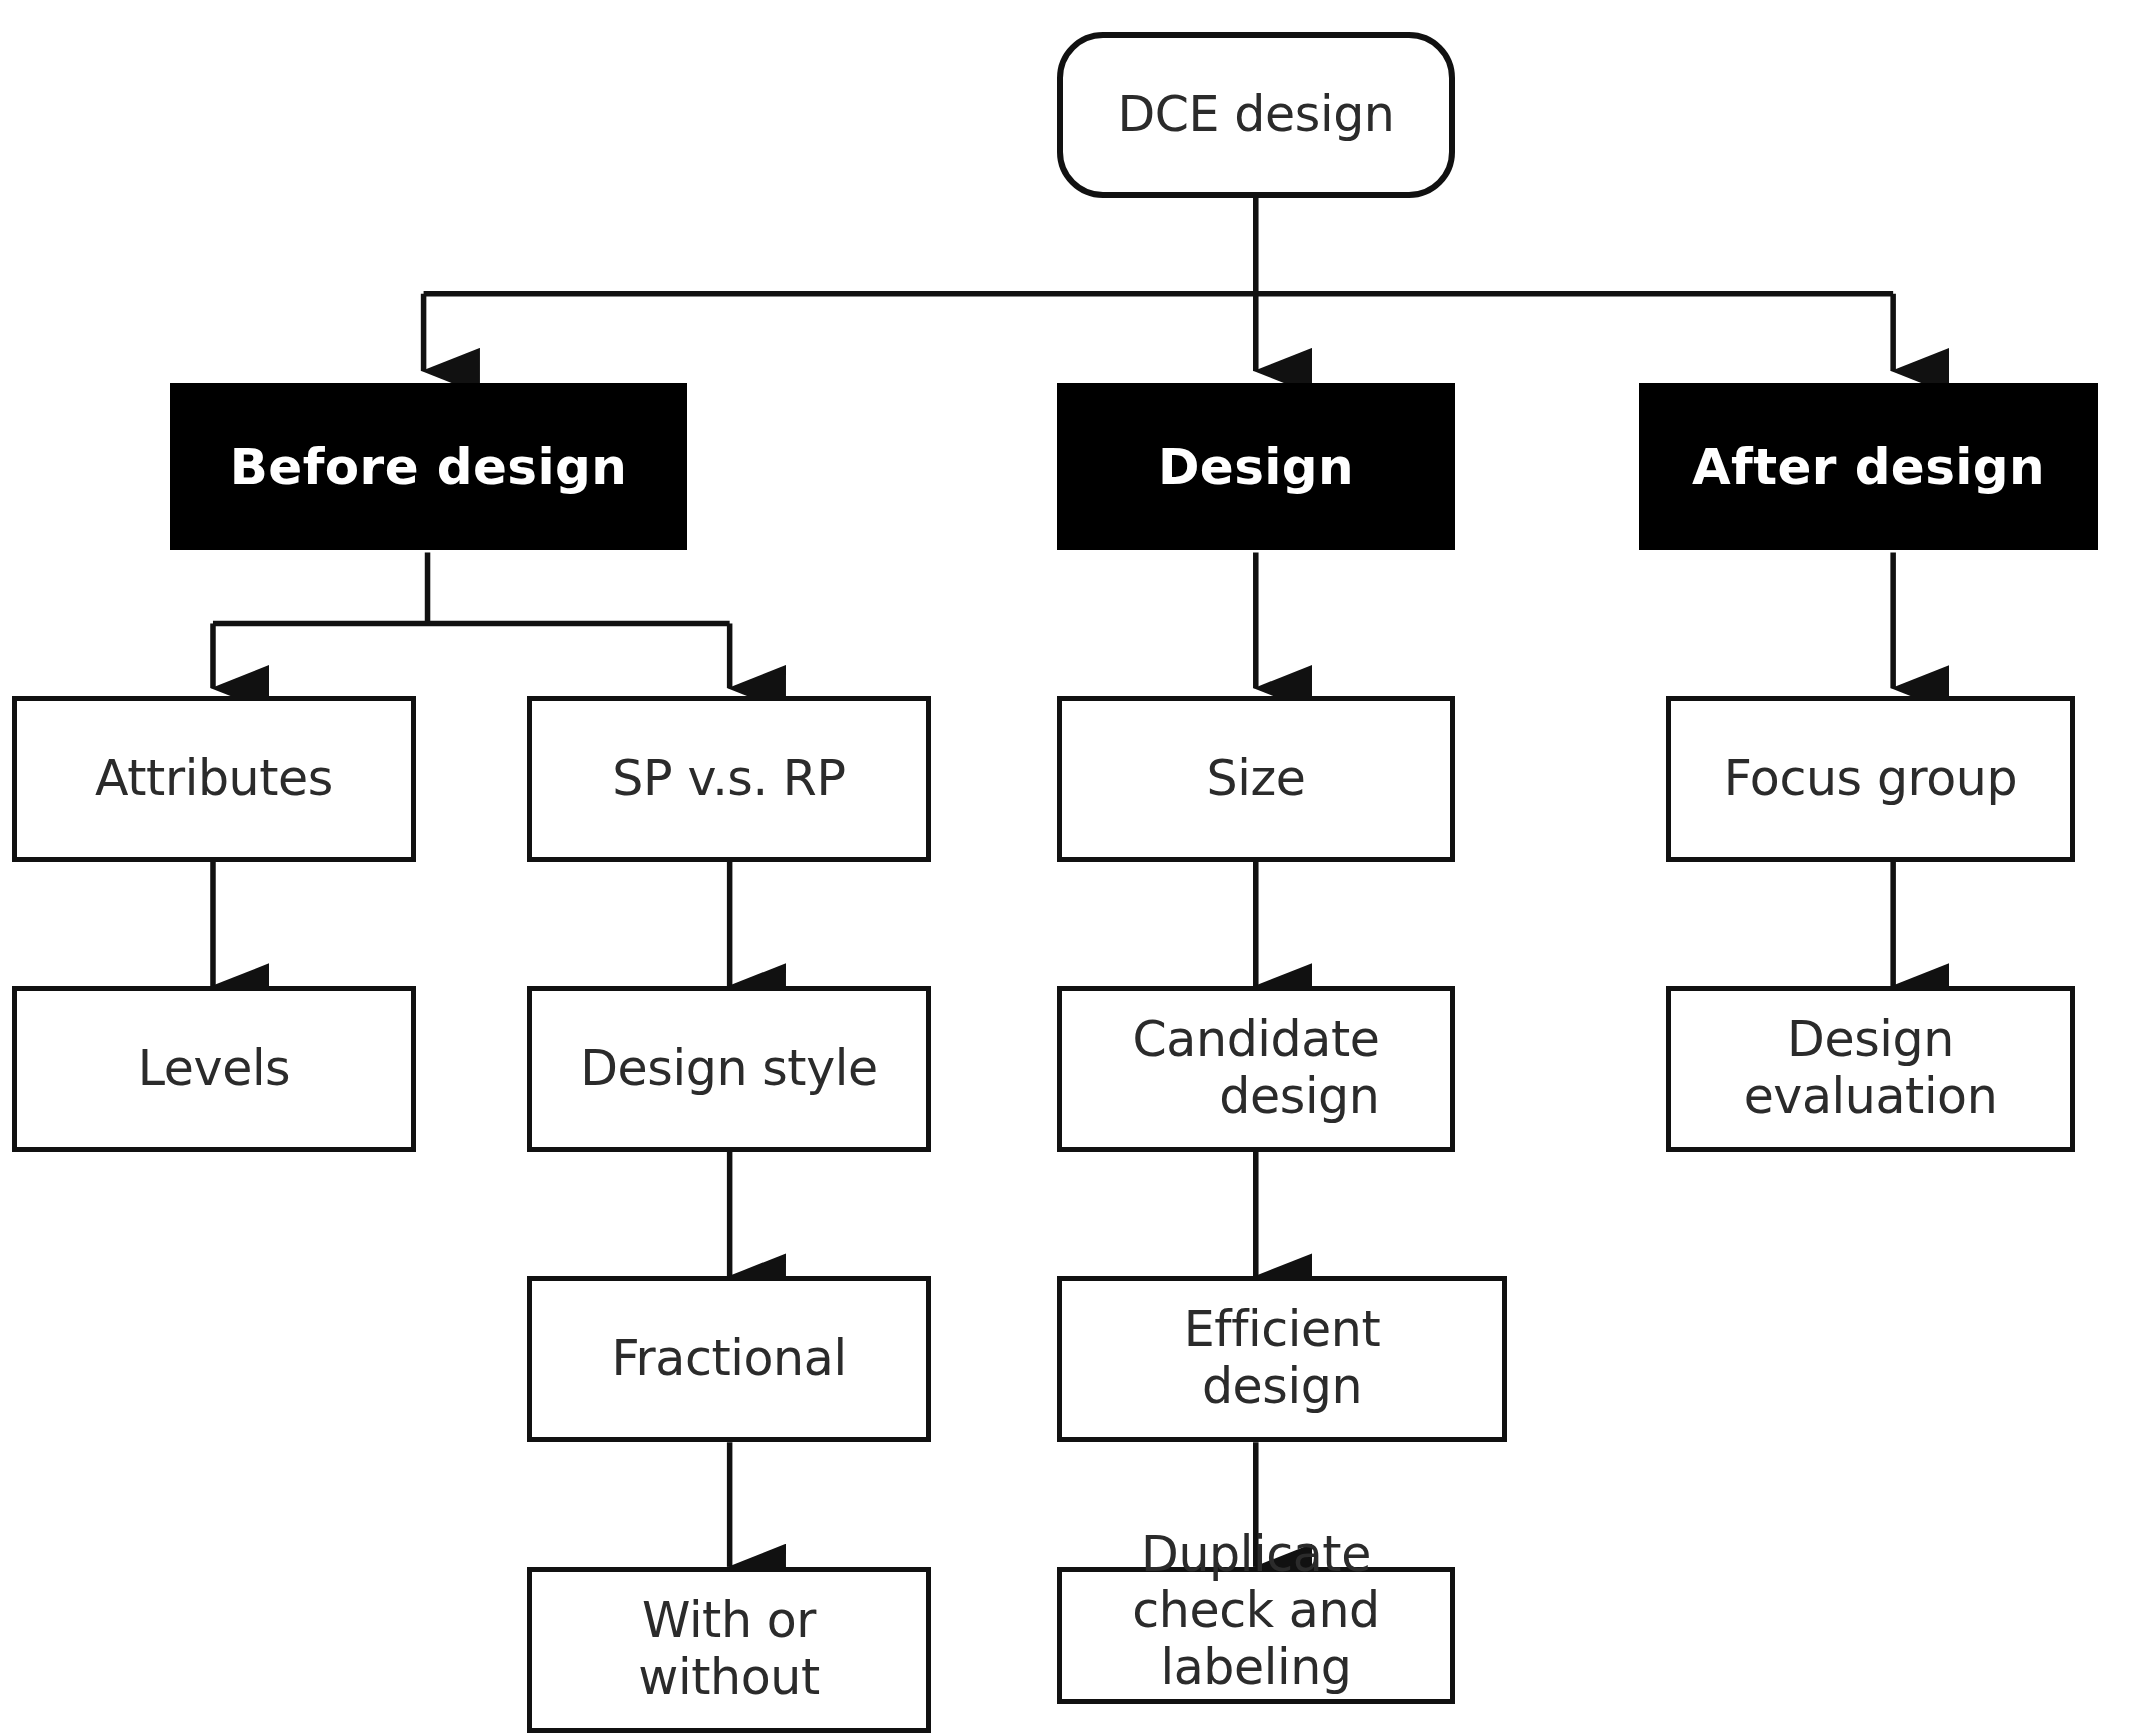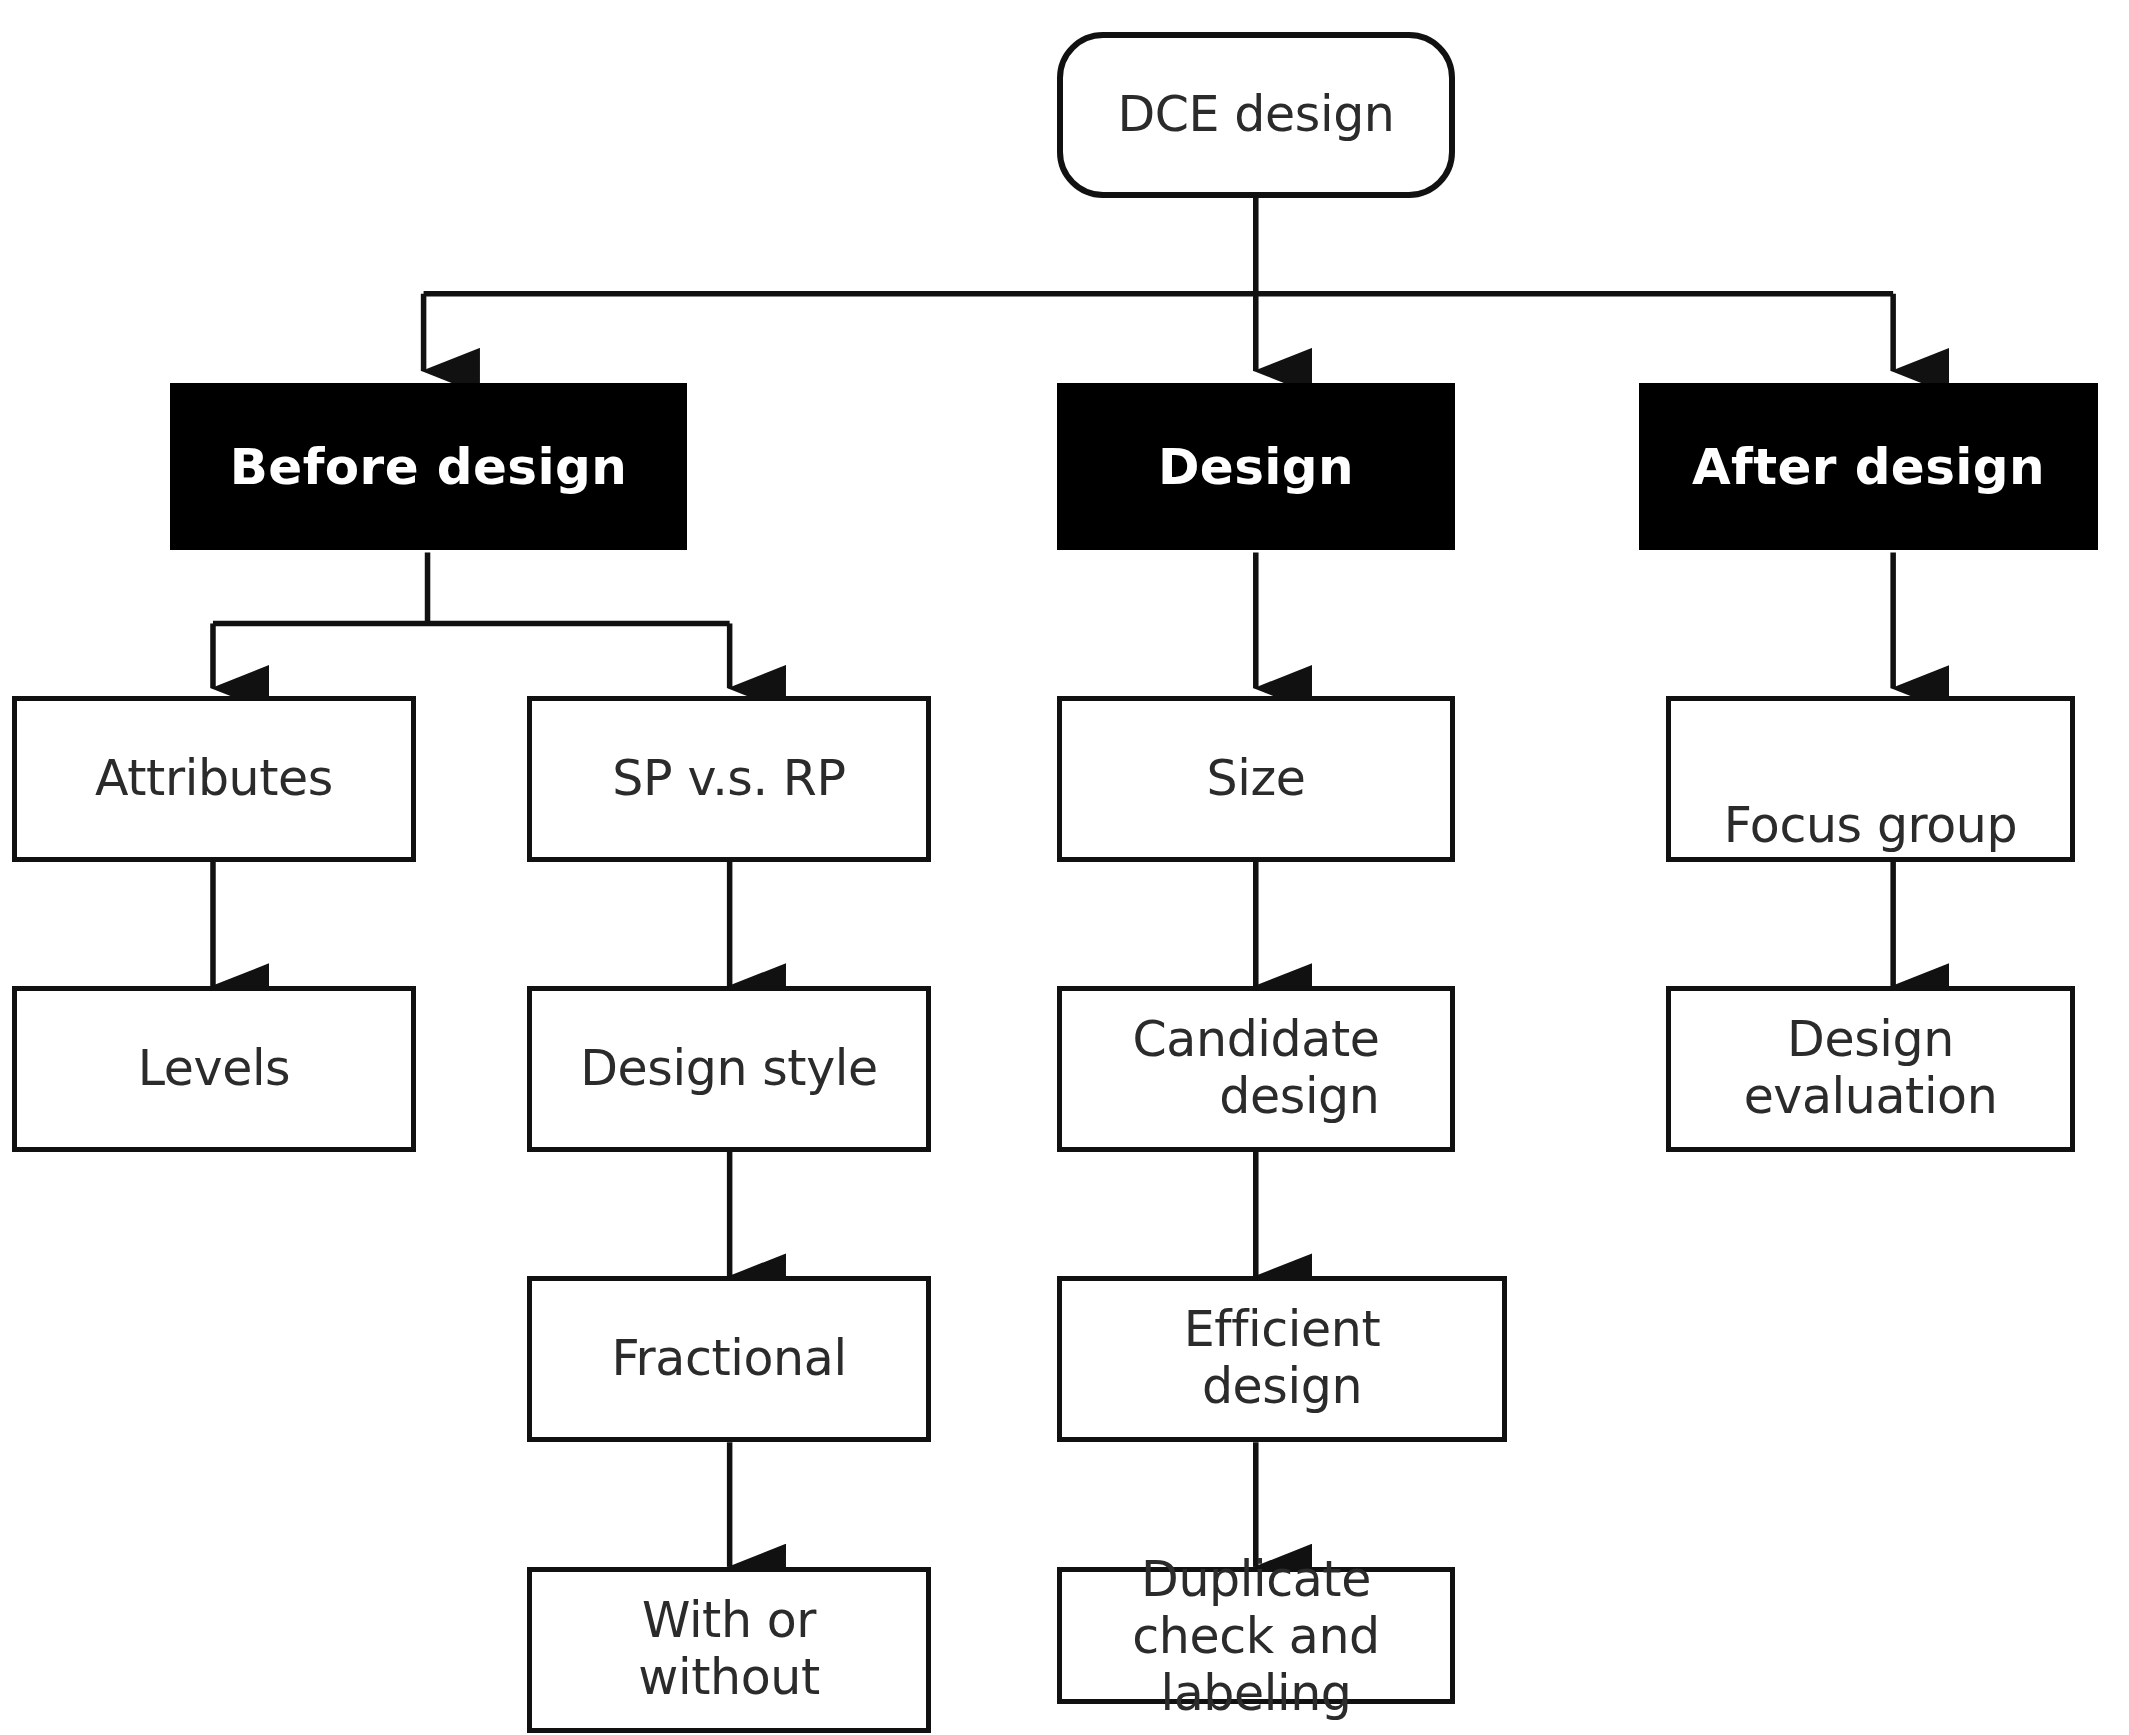--- a/index.html
+++ b/index.html
@@ -62,21 +62,21 @@
     letter-spacing: 0.4px;
     font-size: 50px;
   }
 
   .node .label {
     display: block;
     white-space: pre-line;
   }
 
   .node.clipped {
-    align-items: center;
+    align-items: flex-end;
     padding-top: 6.3px;
     overflow: visible;
   }
 </style>
 </head>
 <body>
 
 <div id="diagram">
 
   <svg id="connectors" viewBox="0 0 2699 2200" width="2129" height="1736">
@@ -171,21 +171,21 @@
     <span class="label">Efficient
 design</span>
   </div>
 
   <div class="node clipped" style="left:1057px; top:1567px; width:398px; height:137px;">
     <span class="label">Duplicate
 check and
 labeling</span>
   </div>
 
-  <div class="node" style="left:1666px; top:696px; width:409px; height:166px;align-items:flex-end;">
+  <div class="node" style="left:1666px; top:696px; width:409px; height:166px;">
     <span class="label">Focus group</span>
   </div>
 
   <div class="node" style="left:1666px; top:986px; width:409px; height:166px;">
     <span class="label">Design
 evaluation</span>
   </div>
 
 </div>
 

